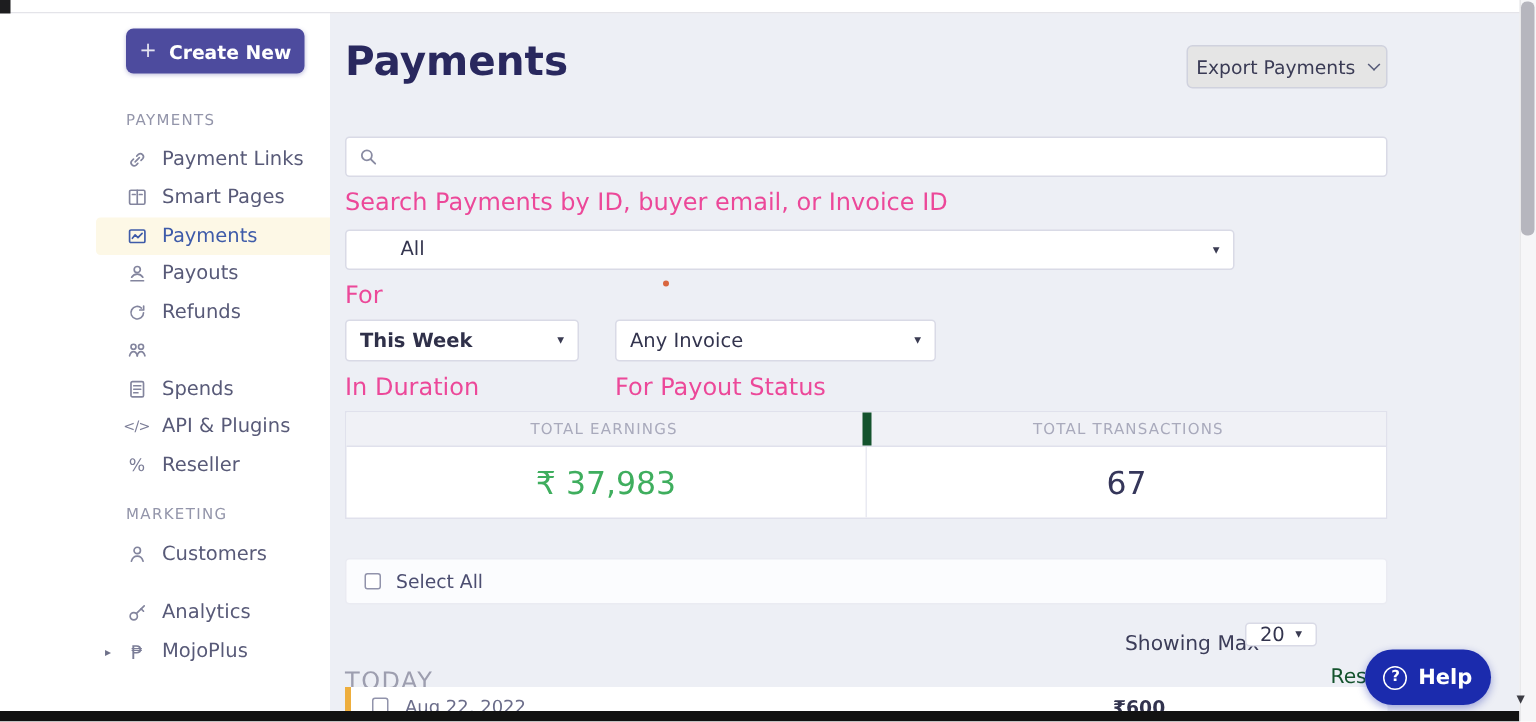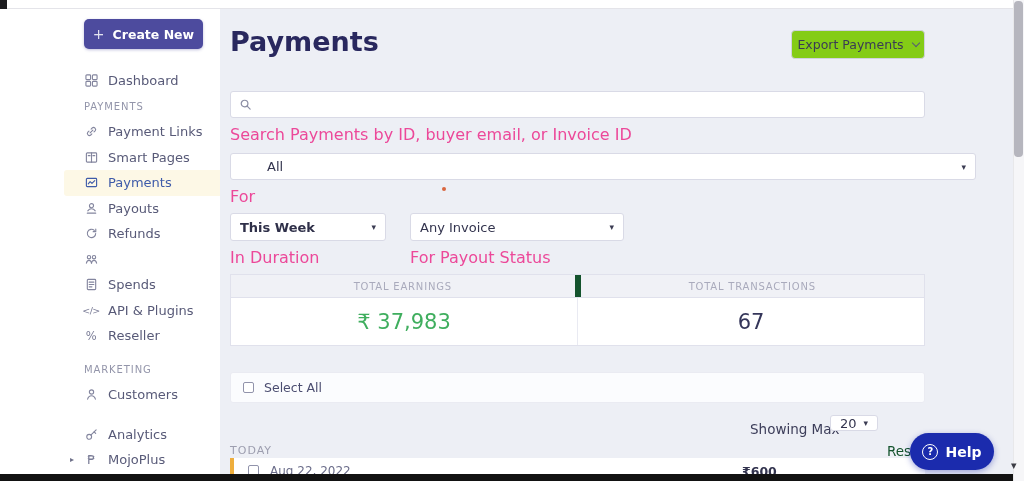--- a/index.html
+++ b/index.html
@@ -33,38 +33,38 @@
     font-size:10px; letter-spacing:.9px; color:#9395aa; }
   .sec-marketing { margin-top:8px; }
   .item-analytics { margin-top:14px; }
   .txt-ic { font-size:9.5px; color:#7b7d97; letter-spacing:-.5px; }
   .peso { font-size:12.5px; }
   .expander { position:absolute; left:6px; font-size:8px; color:#6e7089; }
 
   
   .main-bg { position:absolute; left:220px; top:9px; width:793px; height:465px; background:#edeff5; }
   .page-title { position:absolute; left:230px; top:26px; font-size:27px; font-weight:700; color:#29285e; }
-  .export-btn { position:absolute; left:791px; top:30px; width:134px; height:29px; background:#84cc16;
+  .export-btn { position:absolute; left:791px; top:30px; width:134px; height:29px; background:#e5e5e5;
     border:1px solid #d0d2de; border-radius:4px; color:#3a3b55; font-size:12.5px;
     display:flex; align-items:center; justify-content:center; gap:9px; cursor:pointer; font-family:inherit; }
   .chev { width:6px; height:6px; border-right:1.5px solid #555a77; border-bottom:1.5px solid #555a77;
     transform:rotate(45deg); margin-top:-3px; }
 
   .f-label { position:absolute; font-size:16px; color:#ec4899;margin-top:48px; }
   .search-box { position:absolute; left:230px; top:91px; width:695px; height:27px; background:#fff;
     border:1px solid #d9dae6; border-radius:3px; display:flex; align-items:center; padding:0 8px; }
   .search-box svg { stroke:#8a8ca3; fill:none; stroke-width:1.3; stroke-linecap:round; }
   .search-input { border:none; outline:none; flex:1; height:100%; margin-left:6px; font-size:13px;
     color:#3a3b55; background:transparent; font-family:inherit; }
 
   .select { position:absolute; background:#fff; border:1px solid #d9dae6; border-radius:3px;
     display:flex; align-items:center; justify-content:space-between; padding:0 9px;
     font-size:13px; color:#33344e; cursor:pointer; }
   .select .caret { font-size:9px; color:#3a3b52; }
-  .sel-for { left:230px; top:153px; width:746px; height:27px;padding-left:36px; }
+  .sel-for { left:230px; top:153px; width:593px; height:27px;padding-left:36px; }
   .sel-duration { left:230px; top:213px; width:156px; height:28px; font-weight:700; color:#2f3049; }
   .sel-status { left:410px; top:213px; width:214px; height:28px; }
   .sel-max { left:830px; top:415px; width:48px; height:16px; justify-content:center; gap:7px; }
   .rec-dot { position:absolute; left:442px; top:187px; width:4px; height:4px; border-radius:50%; background:#d9663f; }
 
   .summary { position:absolute; left:230px; top:274px; width:695px; border:1px solid #e0e1ec; background:#fff; }
   .summary-head { display:flex; background:#f0f1f6; border-bottom:1px solid #e0e1ec; }
   .summary-head div { flex:1; height:22px; display:flex; align-items:center; justify-content:center;
     font-size:10px; letter-spacing:.8px; color:#a9aabc; }
   .summary-head div:first-child { border-right:6px solid #14532d; }
@@ -74,21 +74,21 @@
   .summary-vals div:last-child { color:#35365a; }
 
   .selectall-bar { position:absolute; left:230px; top:372px; width:695px; height:31px; background:#fbfcfe;
     border:1px solid #eaebf2; border-radius:3px; display:flex; align-items:center; padding:0 12px; gap:10px; }
   .checkbox { width:11px; height:11px; border:1.5px solid #9193ab; border-radius:2px; background:#fff; cursor:pointer; flex:none; }
   .selectall-label { font-size:12.5px; color:#4c4e71; }
 
   .showing-label { position:absolute; left:750px; top:421px; font-size:13.5px; color:#3c3d59; }
   .results-label { position:absolute; left:887px; top:443px; font-size:13.5px; color:#14532d; }
 
-  .group-label { position:absolute; left:230px; top:444px; font-size:11px; letter-spacing:1px; color:#9d9eaf; }
+  .group-label { position:absolute; left:230px; top:444px; font-size:16px; letter-spacing:1px; color:#9d9eaf; }
   .today-row { position:absolute; left:230px; top:458px; width:695px; height:16px; background:#fff;
     border-left:4px solid #eeae3d; overflow:hidden; }
   .today-row .checkbox { position:absolute; left:14px; top:7px; }
   .row-date { position:absolute; left:36px; top:6px; font-size:12px; color:#6b6d8a; }
   .row-amount { position:absolute; left:508px; top:6px; font-size:12.5px; font-weight:700; color:#32334e; }
 
   .help-btn { position:absolute; left:910px; top:433px; width:84px; height:37px; border-radius:19px;
     background:#1b2bad; border:none; color:#fff; display:flex; align-items:center; justify-content:center;
     gap:7px; font-size:14px; font-weight:700; cursor:pointer; font-family:inherit;
     box-shadow:0 2px 6px rgba(27,43,173,.4); }
@@ -104,31 +104,20 @@
   <div class="hairline"></div>
   <div class="notch"></div>
 
   <div class="sidebar">
     <button class="create-btn">
       <span class="plus">+</span>
       <span>Create New</span>
     </button>
 
     <div class="nav">
-      <div class="nav-item">
-        <span class="ic">
-          <svg width="13" height="13" viewBox="0 0 14 14">
-              <rect x="1" y="1" width="5" height="5" rx="1"></rect>
-              <rect x="8" y="1" width="5" height="5" rx="1"></rect>
-              <rect x="1" y="8" width="5" height="5" rx="1"></rect>
-              <rect x="8" y="8" width="5" height="5" rx="1"></rect>
-            </svg>
-        </span>
-        <span>Dashboard</span>
-      </div>
 
       <div class="nav-sec">PAYMENTS</div>
 
       <div class="nav-item">
         <span class="ic">
           <svg width="13" height="13" viewBox="0 0 14 14">
               <path d="M5.5 8.5l3-3"></path>
               <path d="M6.6 4.4l1.2-1.2a2.2 2.2 0 0 1 3.1 3.1L9.7 7.5"></path>
               <path d="M7.4 9.6L6.2 10.8a2.2 2.2 0 0 1-3.1-3.1L4.3 6.5"></path>
             </svg>

